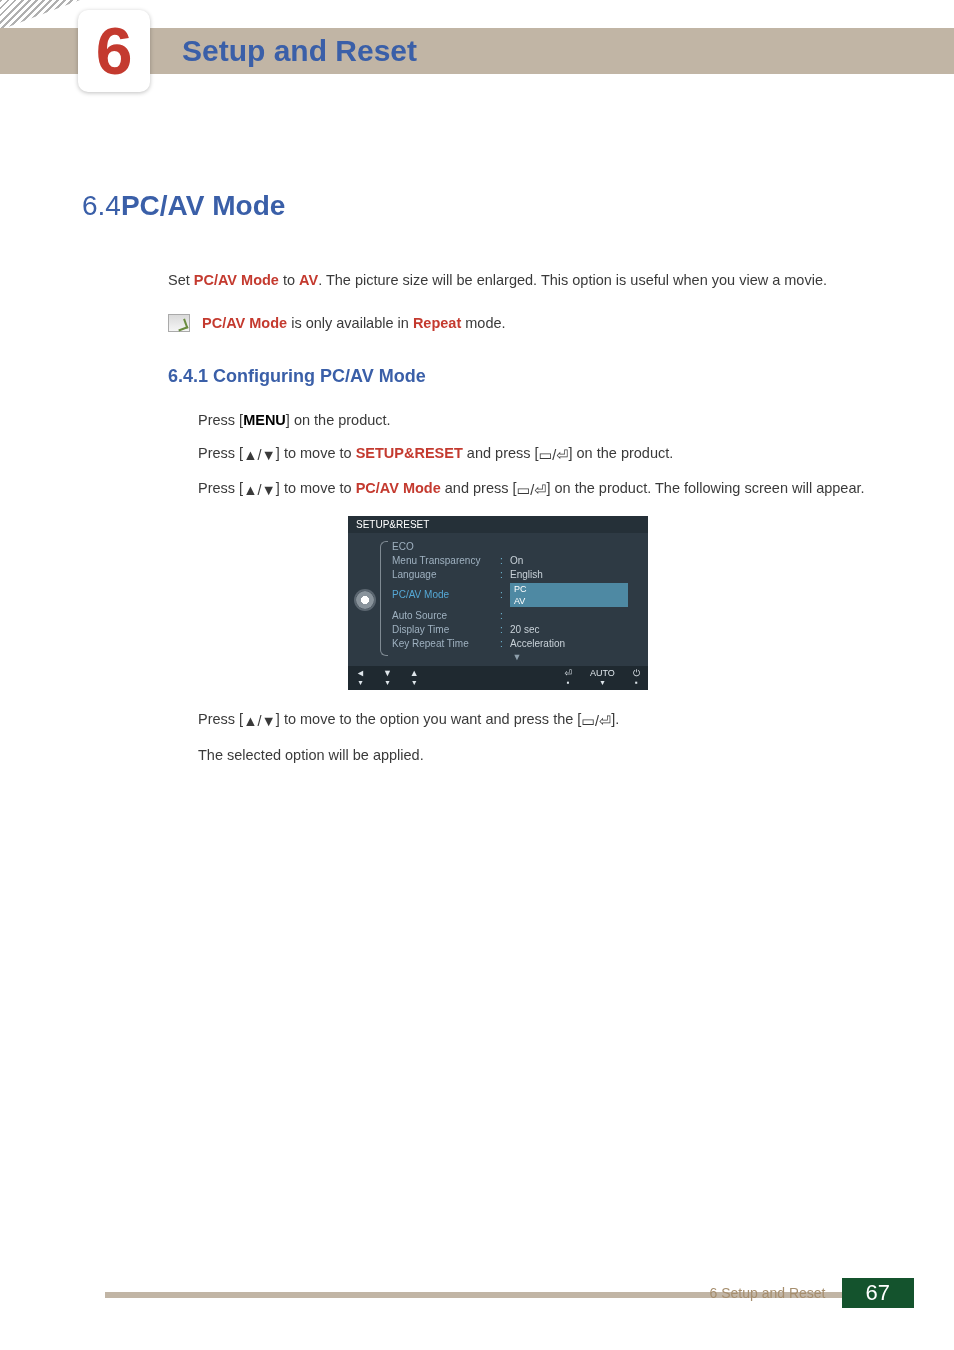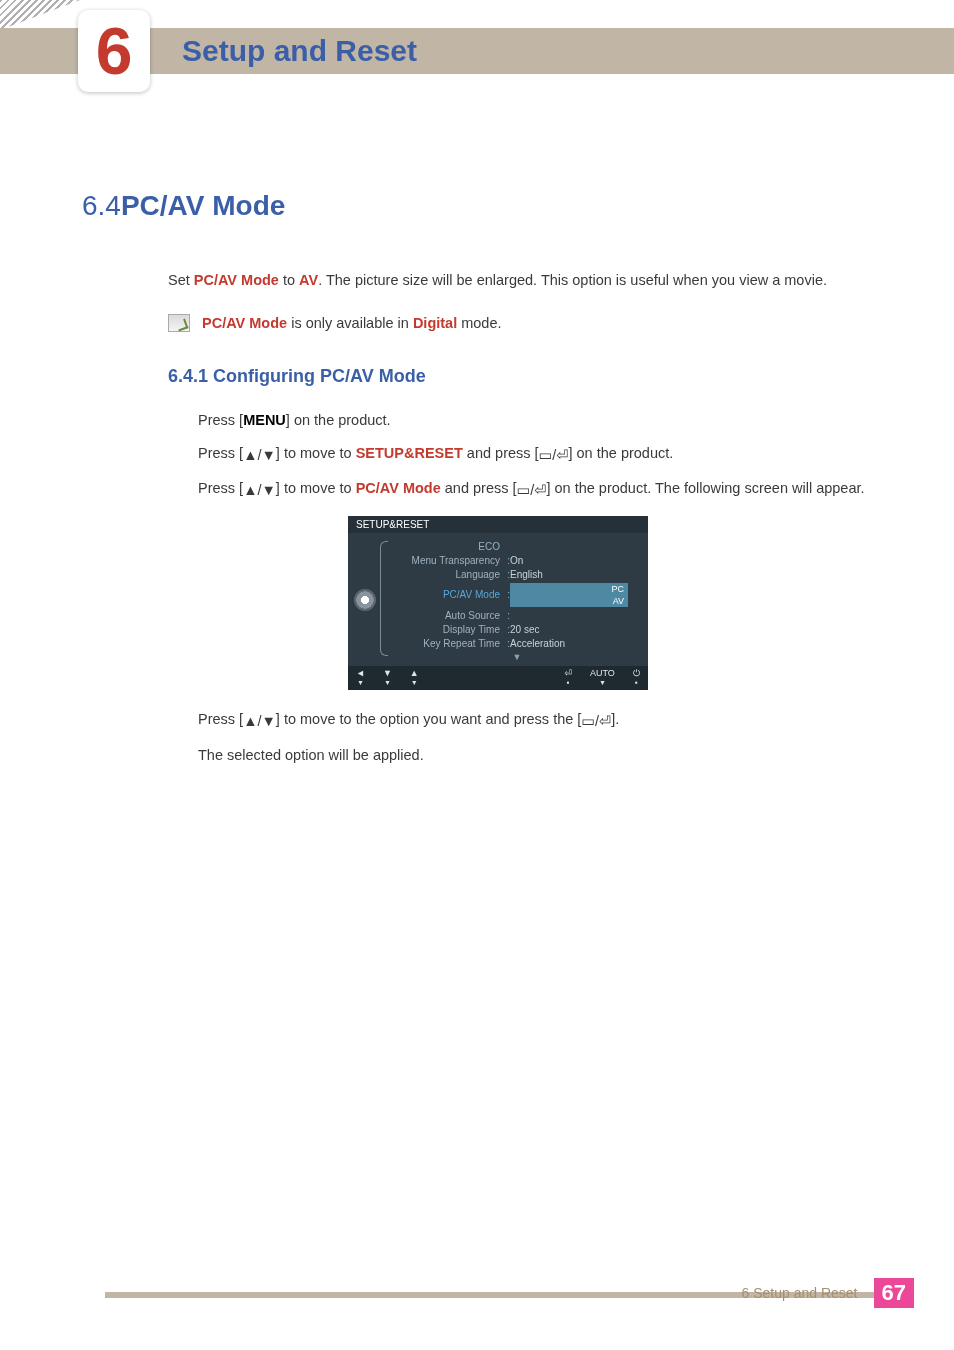--- a/index.html
+++ b/index.html
@@ -151,21 +151,20 @@
   }
   .osd-list {
     flex: 1;
     padding: 6px 0 4px 4px;
     position: relative;
   }
   .osd-row {
     display: flex;
     padding: 1.5px 6px 1.5px 6px;
     align-items: center;
-    text-align: right;
   }
   .osd-label { width: 108px; color: #9fb1c0; }
   .osd-colon { width: 10px; color: #6fb8d6; }
   .osd-val { color: #c9d2d9; }
   .osd-row.hl .osd-label { color: #55a8d6; }
   .osd-sel {
     background: #4e89a3;
     color: #fff;
   }
   .osd-opt {
@@ -213,25 +212,25 @@
     right: 40px; bottom: 42px;
     display: flex;
     align-items: center;
     gap: 16px;
   }
   .footer-text {
     font-size: 14px;
     color: #a68e6e;
   }
   .page-badge {
-    background: #ec4899;
+    background: #14532d;
     color: #fff;
     font-size: 22px;
-    font-weight: bold;
-    padding: 2px 8px;
+    font-weight: normal;
+    padding: 2px 24px;
   }
 </style>
 </head>
 <body>
 
 <div class="hatch"></div>
 <div class="header-band"></div>
 <div class="chapter-badge">
   <span>6</span>
 </div>
@@ -244,21 +243,21 @@
     <div class="sec-title">PC/AV Mode</div>
   </div>
 
   <div class="body-text">
     <span>Set </span><span class="kw">PC/AV Mode</span><span> to </span><span class="kw">AV</span><span>. The picture size will be enlarged. This option is useful when you view a movie.</span>
   </div>
 
   <div class="note-row">
     <div class="note-icon"></div>
     <div class="note-text">
-      <span class="kw">PC/AV Mode</span><span> is only available in </span><span class="kw">Digital</span><span> mode.</span>
+      <span class="kw">PC/AV Mode</span><span> is only available in </span><span class="kw">Repeat</span><span> mode.</span>
     </div>
   </div>
 
   <div class="subsec">6.4.1   Configuring PC/AV Mode</div>
 
   <div class="step">
     <span>Press [</span><span class="bold">MENU</span><span>] on the product.</span>
   </div>
 
   <div class="step">

